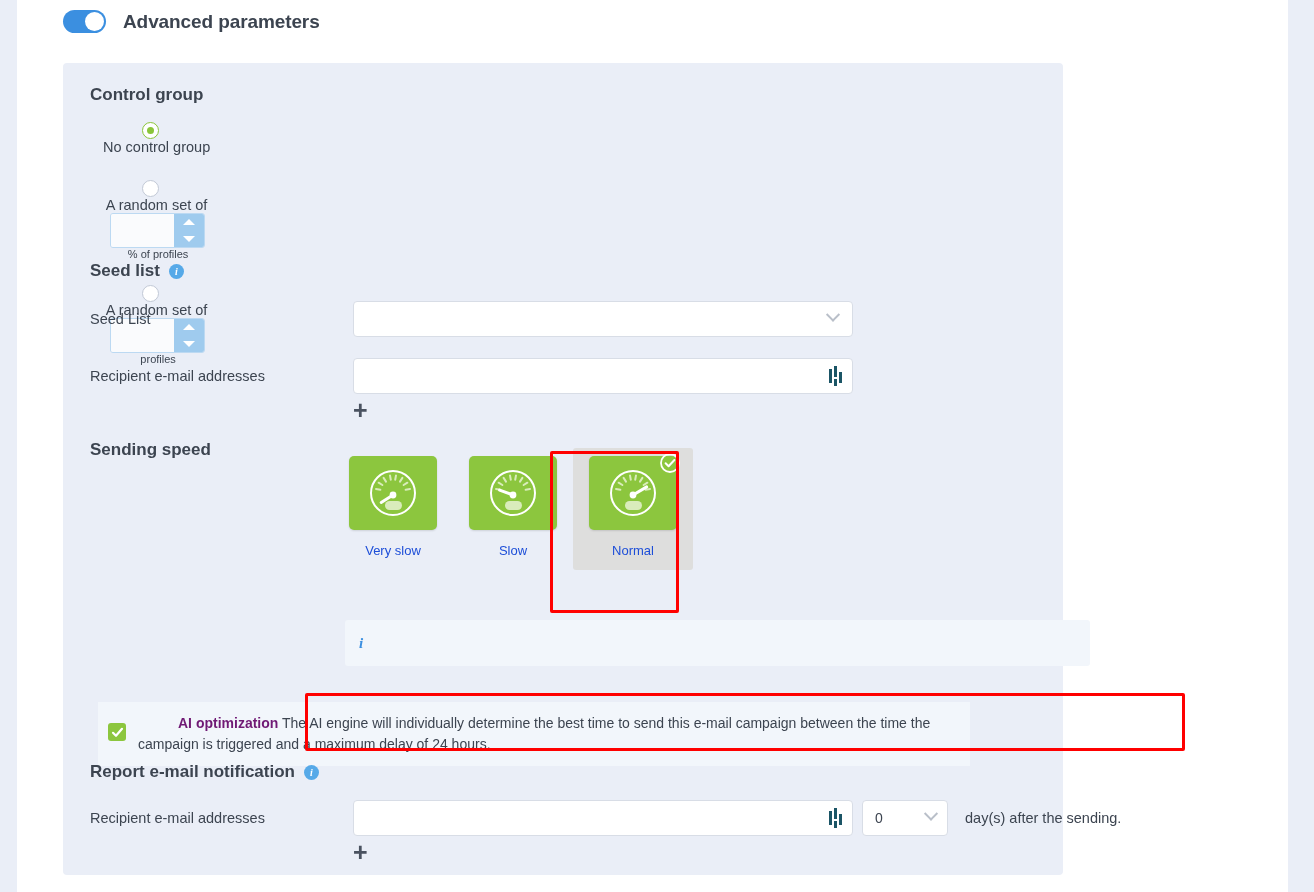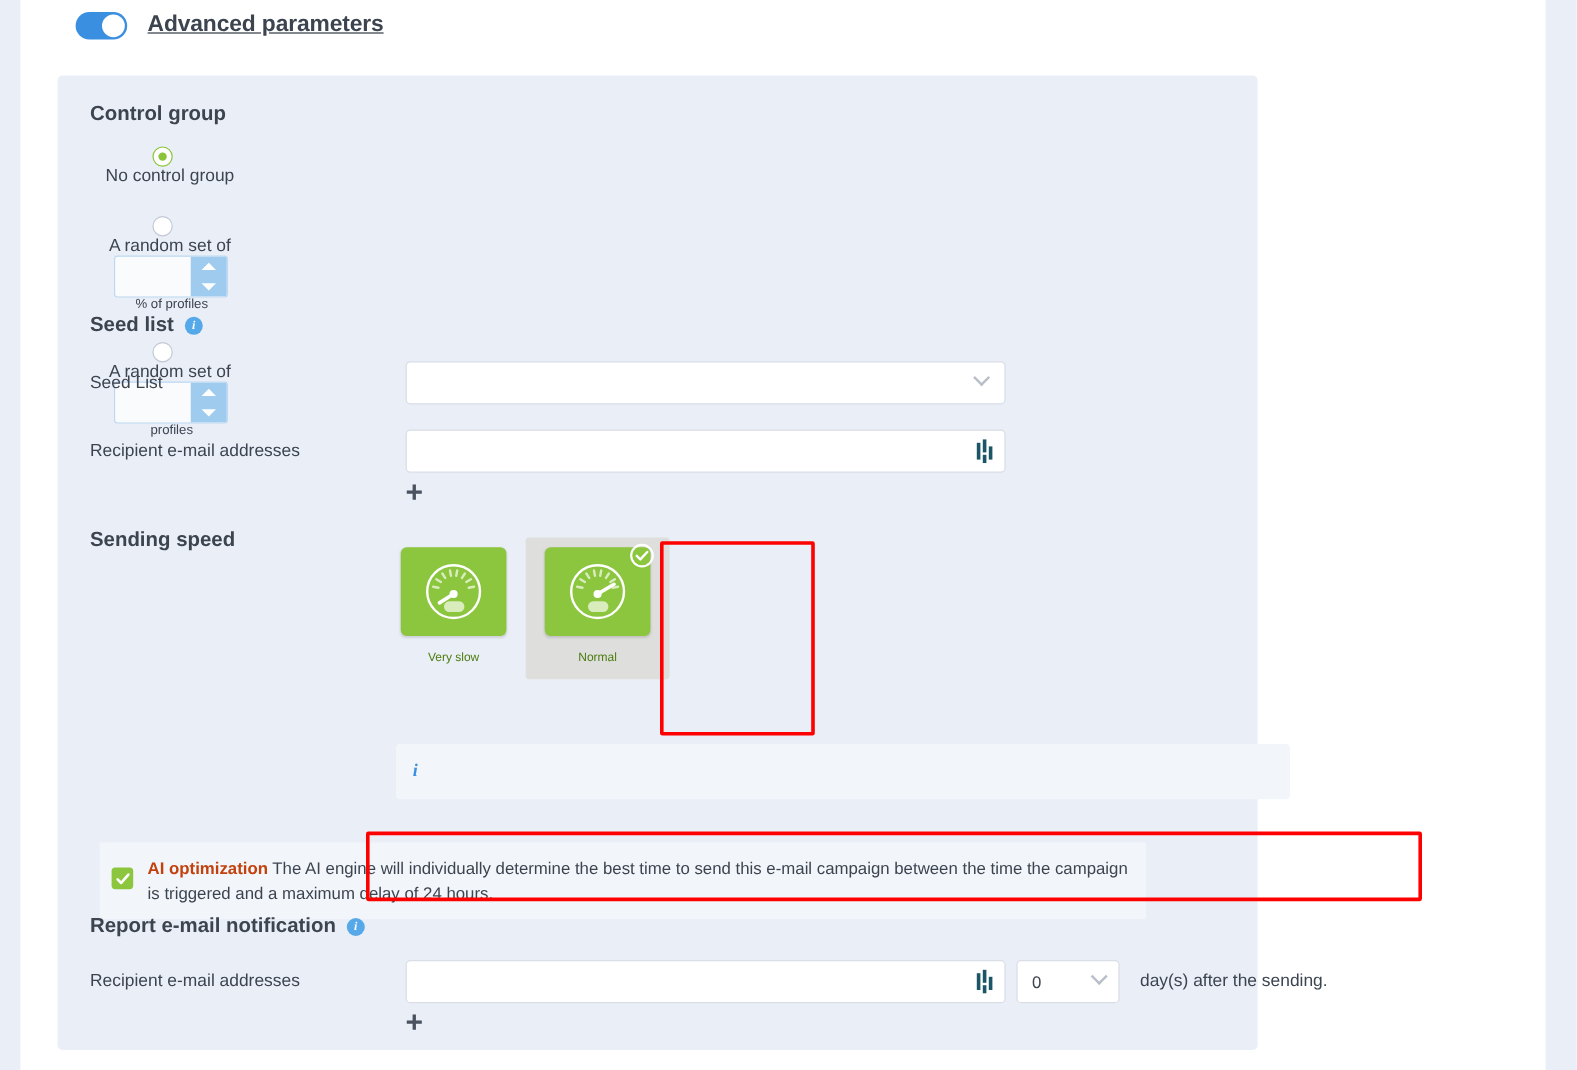--- a/index.html
+++ b/index.html
@@ -10,38 +10,38 @@
     font-family: "Liberation Sans", sans-serif;
     color: #333a45;
     overflow: hidden;
     position: relative;
   }
   .edge-strip { position: absolute; top: 0; height: 892px; background: #eaeef7; }
   .edge-left  { left: 0;  width: 17px; }
   .edge-right { right: 0; width: 26px; }
 
   
-  .header { position: absolute; left: 63px; top: 10px; display: flex; align-items: flex-start; text-decoration: underline; }
+  .header { position: absolute; left: 63px; top: 10px; display: flex; align-items: center; }
   .toggle {
     width: 43px; height: 23px; border-radius: 12px;
     background: #3b8fe0; position: relative; flex: 0 0 auto; cursor: pointer;
   }
   .toggle .knob {
     position: absolute; top: 2px; right: 2px; width: 19px; height: 19px;
     border-radius: 50%; background: #ffffff;
   }
   .header-title {
     font-size: 19px; font-weight: bold; color: #3c4450;
     margin-left: 17px; letter-spacing: -0.1px;
   }
   .header-sub { font-size: 12.5px; color: #6a7280; margin-left: 8px; }
 
   
   .panel {
-    position: absolute; left: 48px; top: 63px;
+    position: absolute; left: 63px; top: 63px;
     width: 1000px; height: 812px;
     background: #eaeef7; border-radius: 4px;
   }
 
   .sec-title {
     font-size: 17px; font-weight: bold; color: #3c4450;
     display: flex; align-items: center;
   }
   .info-icon {
     display: inline-block; width: 15px; height: 15px; border-radius: 50%;
@@ -124,21 +124,21 @@
     width: 120px; display: flex; flex-direction: column;
     align-items: center; cursor: pointer; padding-top: 8px;
     padding-bottom: 12px; border-radius: 3px;
   }
   .tile-wrap.selected { background: #dededd; }
   .tile {
     width: 88px; height: 74px; background: #8cc63e; border-radius: 5px;
     position: relative; display: flex; align-items: center; justify-content: center;
     box-shadow: 0 1px 2px rgba(0,0,0,0.12);
   }
-  .tile-caption { font-size: 10px; color: #4d7c0f; margin-top: 13px; }
+  .tile-caption { font-size: 13px; color: #1d4ed8; margin-top: 13px; }
   .check-badge { position: absolute; top: -4px; right: -4px; }
 
   .red-box {
     position: absolute; border: 3px solid #ff0000; border-radius: 2px;
     pointer-events: none;
   }
   .red-speed { left: 550px; top: 451px; width: 129px; height: 162px; }
   .red-ai    { left: 305px; top: 693px; width: 880px; height: 58px; }
 
   .notice {
@@ -158,21 +158,21 @@
     position: absolute; left: 8px; top: 262px; width: 872px;
     background: #f2f6fb; display: flex; align-items: flex-start;
     padding: 11px 14px 11px 10px; font-size: 14px; line-height: 1.5;
   }
   .ai-check {
     width: 18px; height: 18px; border-radius: 3px; background: #8cc63e;
     flex: 0 0 auto; margin-top: 10px; margin-right: 12px;
     display: flex; align-items: center; justify-content: center; cursor: pointer;
   }
   .ai-text { color: #3c4450; }
-  .ai-text b { color: #c2410c; }
+  .ai-text b { color: #701a75; margin-left: 40px; }
 
   
   .report { position: absolute; left: 27px; top: 699px; width: 1120px; }
   .days-select {
     width: 86px; height: 36px; margin-left: 9px; background: #ffffff;
     border: 1px solid #d8dde6; border-radius: 4px; display: flex;
     align-items: center; justify-content: space-between;
     padding: 0 11px 0 12px; font-size: 14px; color: #3c4450;
     flex: 0 0 auto; cursor: pointer;
   }
@@ -279,20 +279,41 @@
               <line x1="45.0" y1="24.0" x2="40.6" y2="24.8"></line>
             </g>
             <line x1="28" y1="30" x2="16.2" y2="37.4" stroke="#ffffff" stroke-width="3" stroke-linecap="round"></line>
             <circle cx="28" cy="30" r="3.4" fill="#ffffff"></circle>
             <rect x="20" y="36" width="17" height="9" rx="4.5" fill="#d9ecbb"></rect>
           </svg>
         </div>
         <div class="tile-caption">Very slow</div>
       </div>
 
+      <div class="tile-wrap">
+        <div class="tile">
+          <svg width="56" height="56" viewBox="0 0 56 56">
+            <circle cx="28" cy="28" r="22" fill="none" stroke="#ffffff" stroke-width="2"></circle>
+            <g stroke="#d9ecbb" stroke-width="2" stroke-linecap="round">
+              <line x1="11.0" y1="24.0" x2="15.4" y2="24.8"></line>
+              <line x1="13.6" y1="17.7" x2="17.4" y2="20.0"></line>
+              <line x1="18.6" y1="12.9" x2="21.0" y2="16.6"></line>
+              <line x1="25.0" y1="10.4" x2="25.8" y2="14.8"></line>
+              <line x1="31.0" y1="10.4" x2="30.2" y2="14.8"></line>
+              <line x1="37.4" y1="12.9" x2="35.0" y2="16.6"></line>
+              <line x1="42.4" y1="17.7" x2="38.6" y2="20.0"></line>
+              <line x1="45.0" y1="24.0" x2="40.6" y2="24.8"></line>
+            </g>
+            <line x1="28" y1="30" x2="14.6" y2="25.1" stroke="#ffffff" stroke-width="3" stroke-linecap="round"></line>
+            <circle cx="28" cy="30" r="3.4" fill="#ffffff"></circle>
+            <rect x="20" y="36" width="17" height="9" rx="4.5" fill="#d9ecbb"></rect>
+          </svg>
+        </div>
+        <div class="tile-caption">Slow</div>
+      </div>
 
       <div class="tile-wrap selected">
         <div class="tile">
           <svg width="56" height="56" viewBox="0 0 56 56">
             <circle cx="28" cy="28" r="22" fill="none" stroke="#ffffff" stroke-width="2"></circle>
             <g stroke="#d9ecbb" stroke-width="2" stroke-linecap="round">
               <line x1="11.0" y1="24.0" x2="15.4" y2="24.8"></line>
               <line x1="13.6" y1="17.7" x2="17.4" y2="20.0"></line>
               <line x1="18.6" y1="12.9" x2="21.0" y2="16.6"></line>
               <line x1="25.0" y1="10.4" x2="25.8" y2="14.8"></line>

